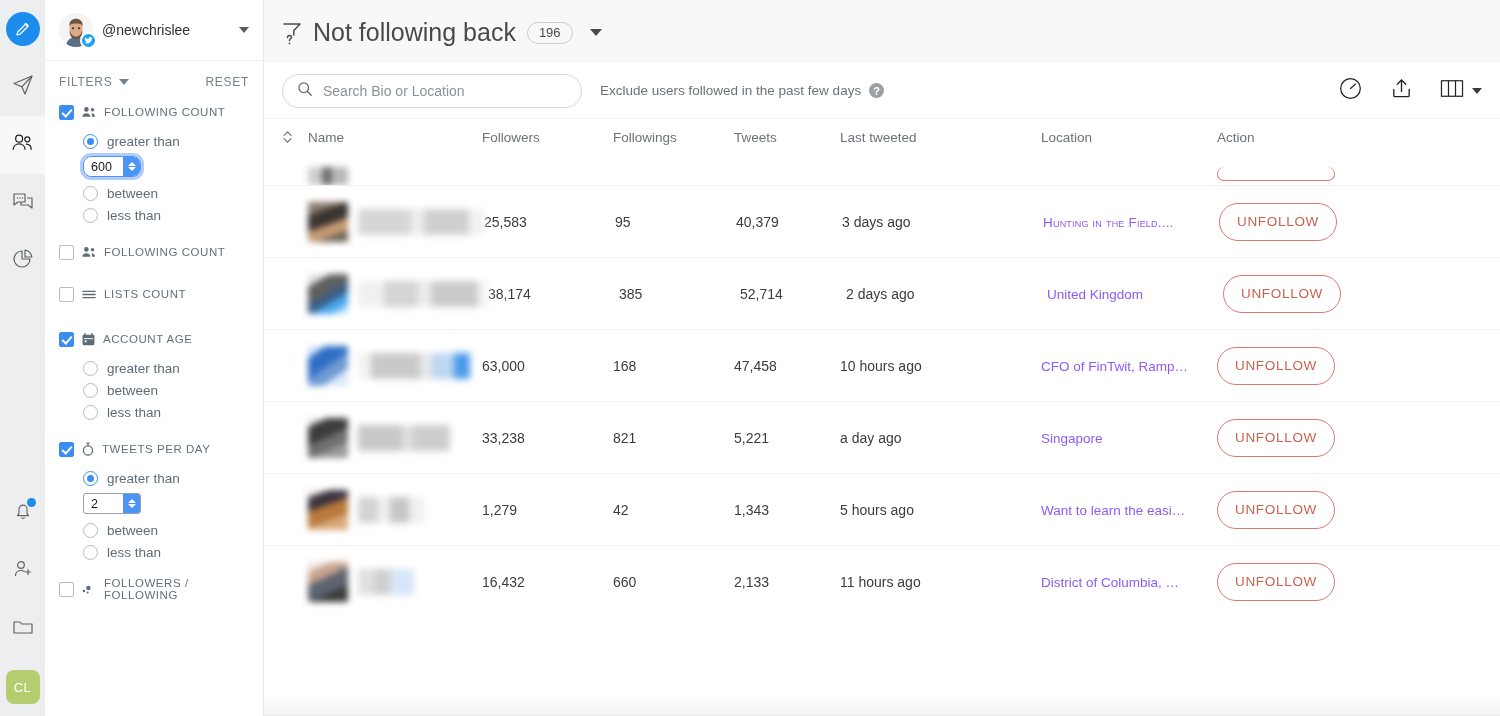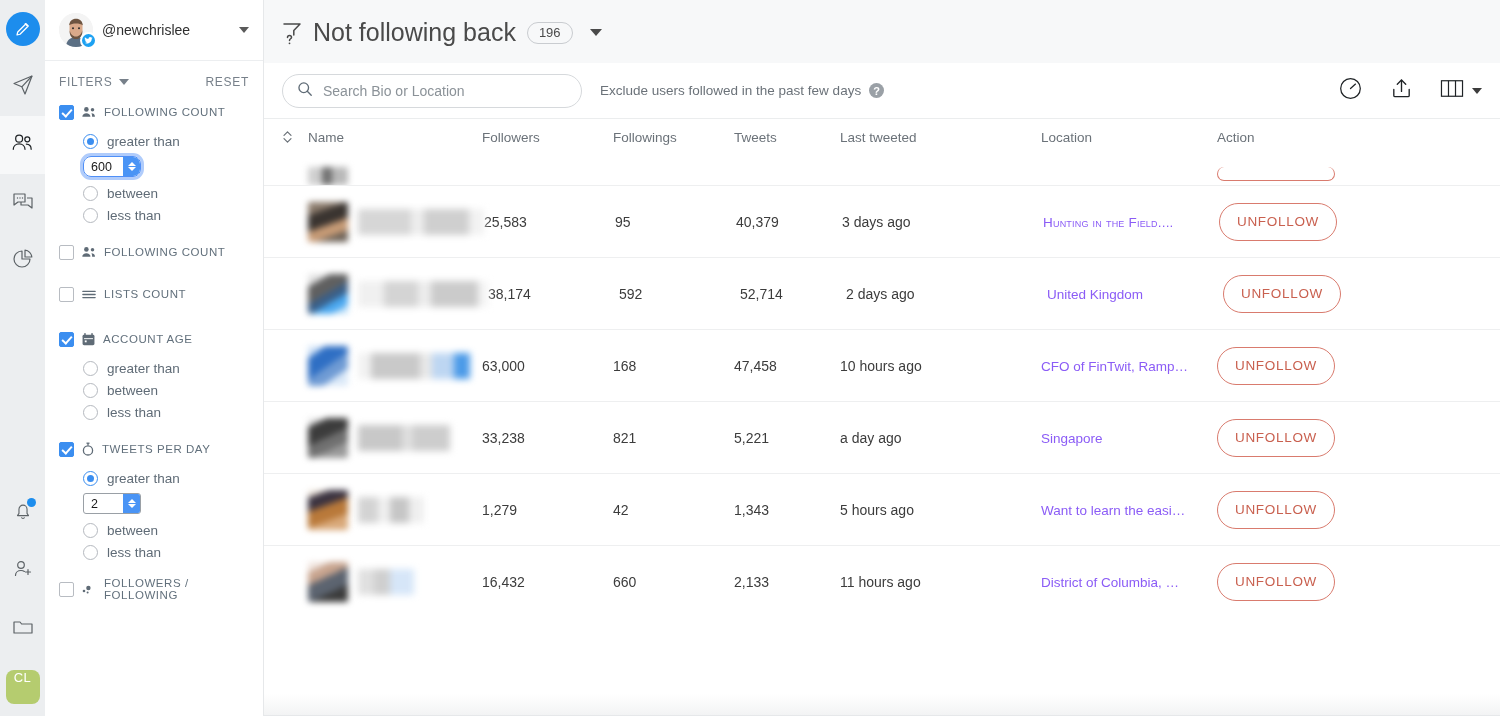--- a/index.html
+++ b/index.html
@@ -31,21 +31,21 @@
     display: flex; align-items: center; justify-content: center;
   }
   .rail-spacer { flex: 1 1 auto; }
   .badge-dot {
     position: absolute; width: 9px; height: 9px; border-radius: 50%;
     background: #1d8ded; top: 14px; right: 9px;
   }
   .avatar-sq {
     width: 34px; height: 34px; border-radius: 8px;
     background: #b5cc6f; color: #fff;
-    display: flex; align-items: flex-start; justify-content: center;
+    display: flex; align-items: center; justify-content: center;
     font-size: 13px; letter-spacing: .5px;
   }
 
   
   .content { flex: 1 1 auto; display: flex; flex-direction: column; min-width: 0; }
 
   
   .topbar {
     height: 49px; background: #f7f8f9;
     display: flex; align-items: center; gap: 0;
@@ -638,21 +638,21 @@
               </div>
             </div>
 
             <div class="trow">
               <div class="c-name">
                 <span class="sort-ic"></span>
                 <span class="blur-av" style="background:linear-gradient(150deg,#e3e3e3 0 20%,#606060 20% 48%,#3a5f88 48% 66%,#4aa8f0 66% 85%,#bfe0f8 85% 100%);"></span>
                 <span class="blur-name" style="width:130px;background:linear-gradient(90deg,#f0f0f0 0 20%,#d4d4d4 20% 46%,#ededed 46% 56%,#cbcbcb 56% 92%,#f4f4f4 92% 100%);"></span>
               </div>
               <div class="c-fol  cellnum">38,174</div>
-              <div class="c-fols cellnum">592</div>
+              <div class="c-fols cellnum">385</div>
               <div class="c-twt  cellnum">52,714</div>
               <div class="c-last cellnum">2 days ago</div>
               <div class="c-loc">
                 <span class="cellloc">United Kingdom</span>
               </div>
               <div class="c-act">
                 <span class="unfollow-btn">UNFOLLOW</span>
               </div>
             </div>
 

